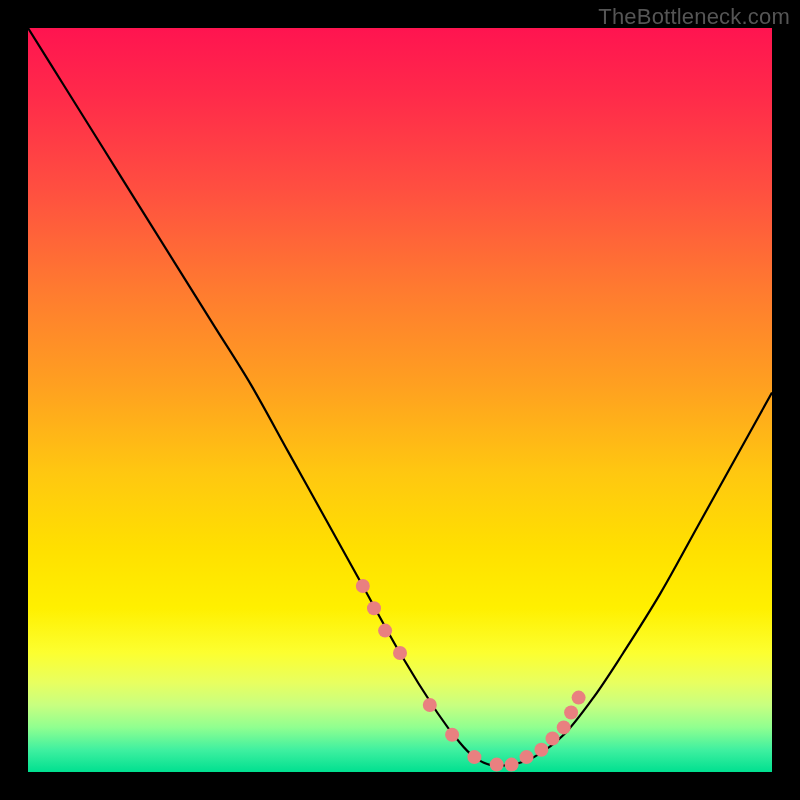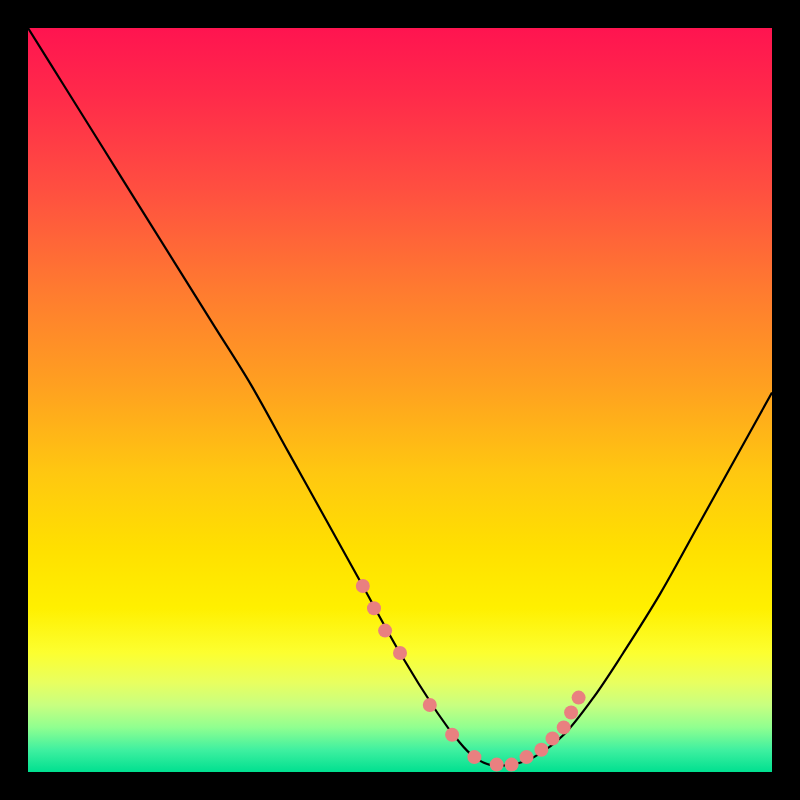--- a/index.html
+++ b/index.html
@@ -59,20 +59,21 @@
     left: 0;
     width: 744px;
     height: 744px;
     z-index: 2;
   }
 </style>
 </head>
 <body>
 
 <div class="frame">
+  <div class="watermark">TheBottleneck.com</div>
 
   <div class="plot">
     <svg class="curve" viewBox="0 0 744 744" preserveAspectRatio="none">
       <path id="curve-path" fill="none" stroke="#000000" stroke-width="2.2" d="M0.0,0.0 C6.2,9.9 24.8,39.7 37.2,59.5 C49.6,79.4 62.0,99.2 74.4,119.0 C86.8,138.9 99.2,158.7 111.6,178.6 C124.0,198.4 136.4,218.2 148.8,238.1 C161.2,257.9 173.6,277.8 186.0,297.6 C198.4,317.4 210.8,336.0 223.2,357.1 C235.6,378.2 248.0,401.8 260.4,424.1 C272.8,446.4 285.2,468.7 297.6,491.0 C310.0,513.4 322.4,535.7 334.8,558.0 C347.2,580.3 359.6,603.9 372.0,625.0 C384.4,646.0 399.3,669.6 409.2,684.5 C419.1,699.4 425.3,706.8 431.5,714.2 C437.7,721.7 441.4,725.4 446.4,729.1 C451.4,732.8 455.1,735.3 461.3,736.6 C467.5,737.8 476.2,737.8 483.6,736.6 C491.0,735.3 497.2,734.1 505.9,729.1 C514.6,724.2 525.8,716.7 535.7,706.8 C545.6,696.9 555.5,683.2 565.4,669.6 C575.4,656.0 584.0,642.3 595.2,625.0 C606.4,607.6 620.0,586.5 632.4,565.4 C644.8,544.4 657.2,520.8 669.6,498.5 C682.0,476.2 694.4,453.8 706.8,431.5 C719.2,409.2 737.8,375.7 744.0,364.6"></path>
       <g id="marker-group">
           <circle cx="334.8" cy="558.0" r="7" fill="#e98080"></circle>
           <circle cx="346.0" cy="580.3" r="7" fill="#e98080"></circle>
           <circle cx="357.1" cy="602.6" r="7" fill="#e98080"></circle>
           <circle cx="372.0" cy="625.0" r="7" fill="#e98080"></circle>
           <circle cx="401.8" cy="677.0" r="7" fill="#e98080"></circle>

